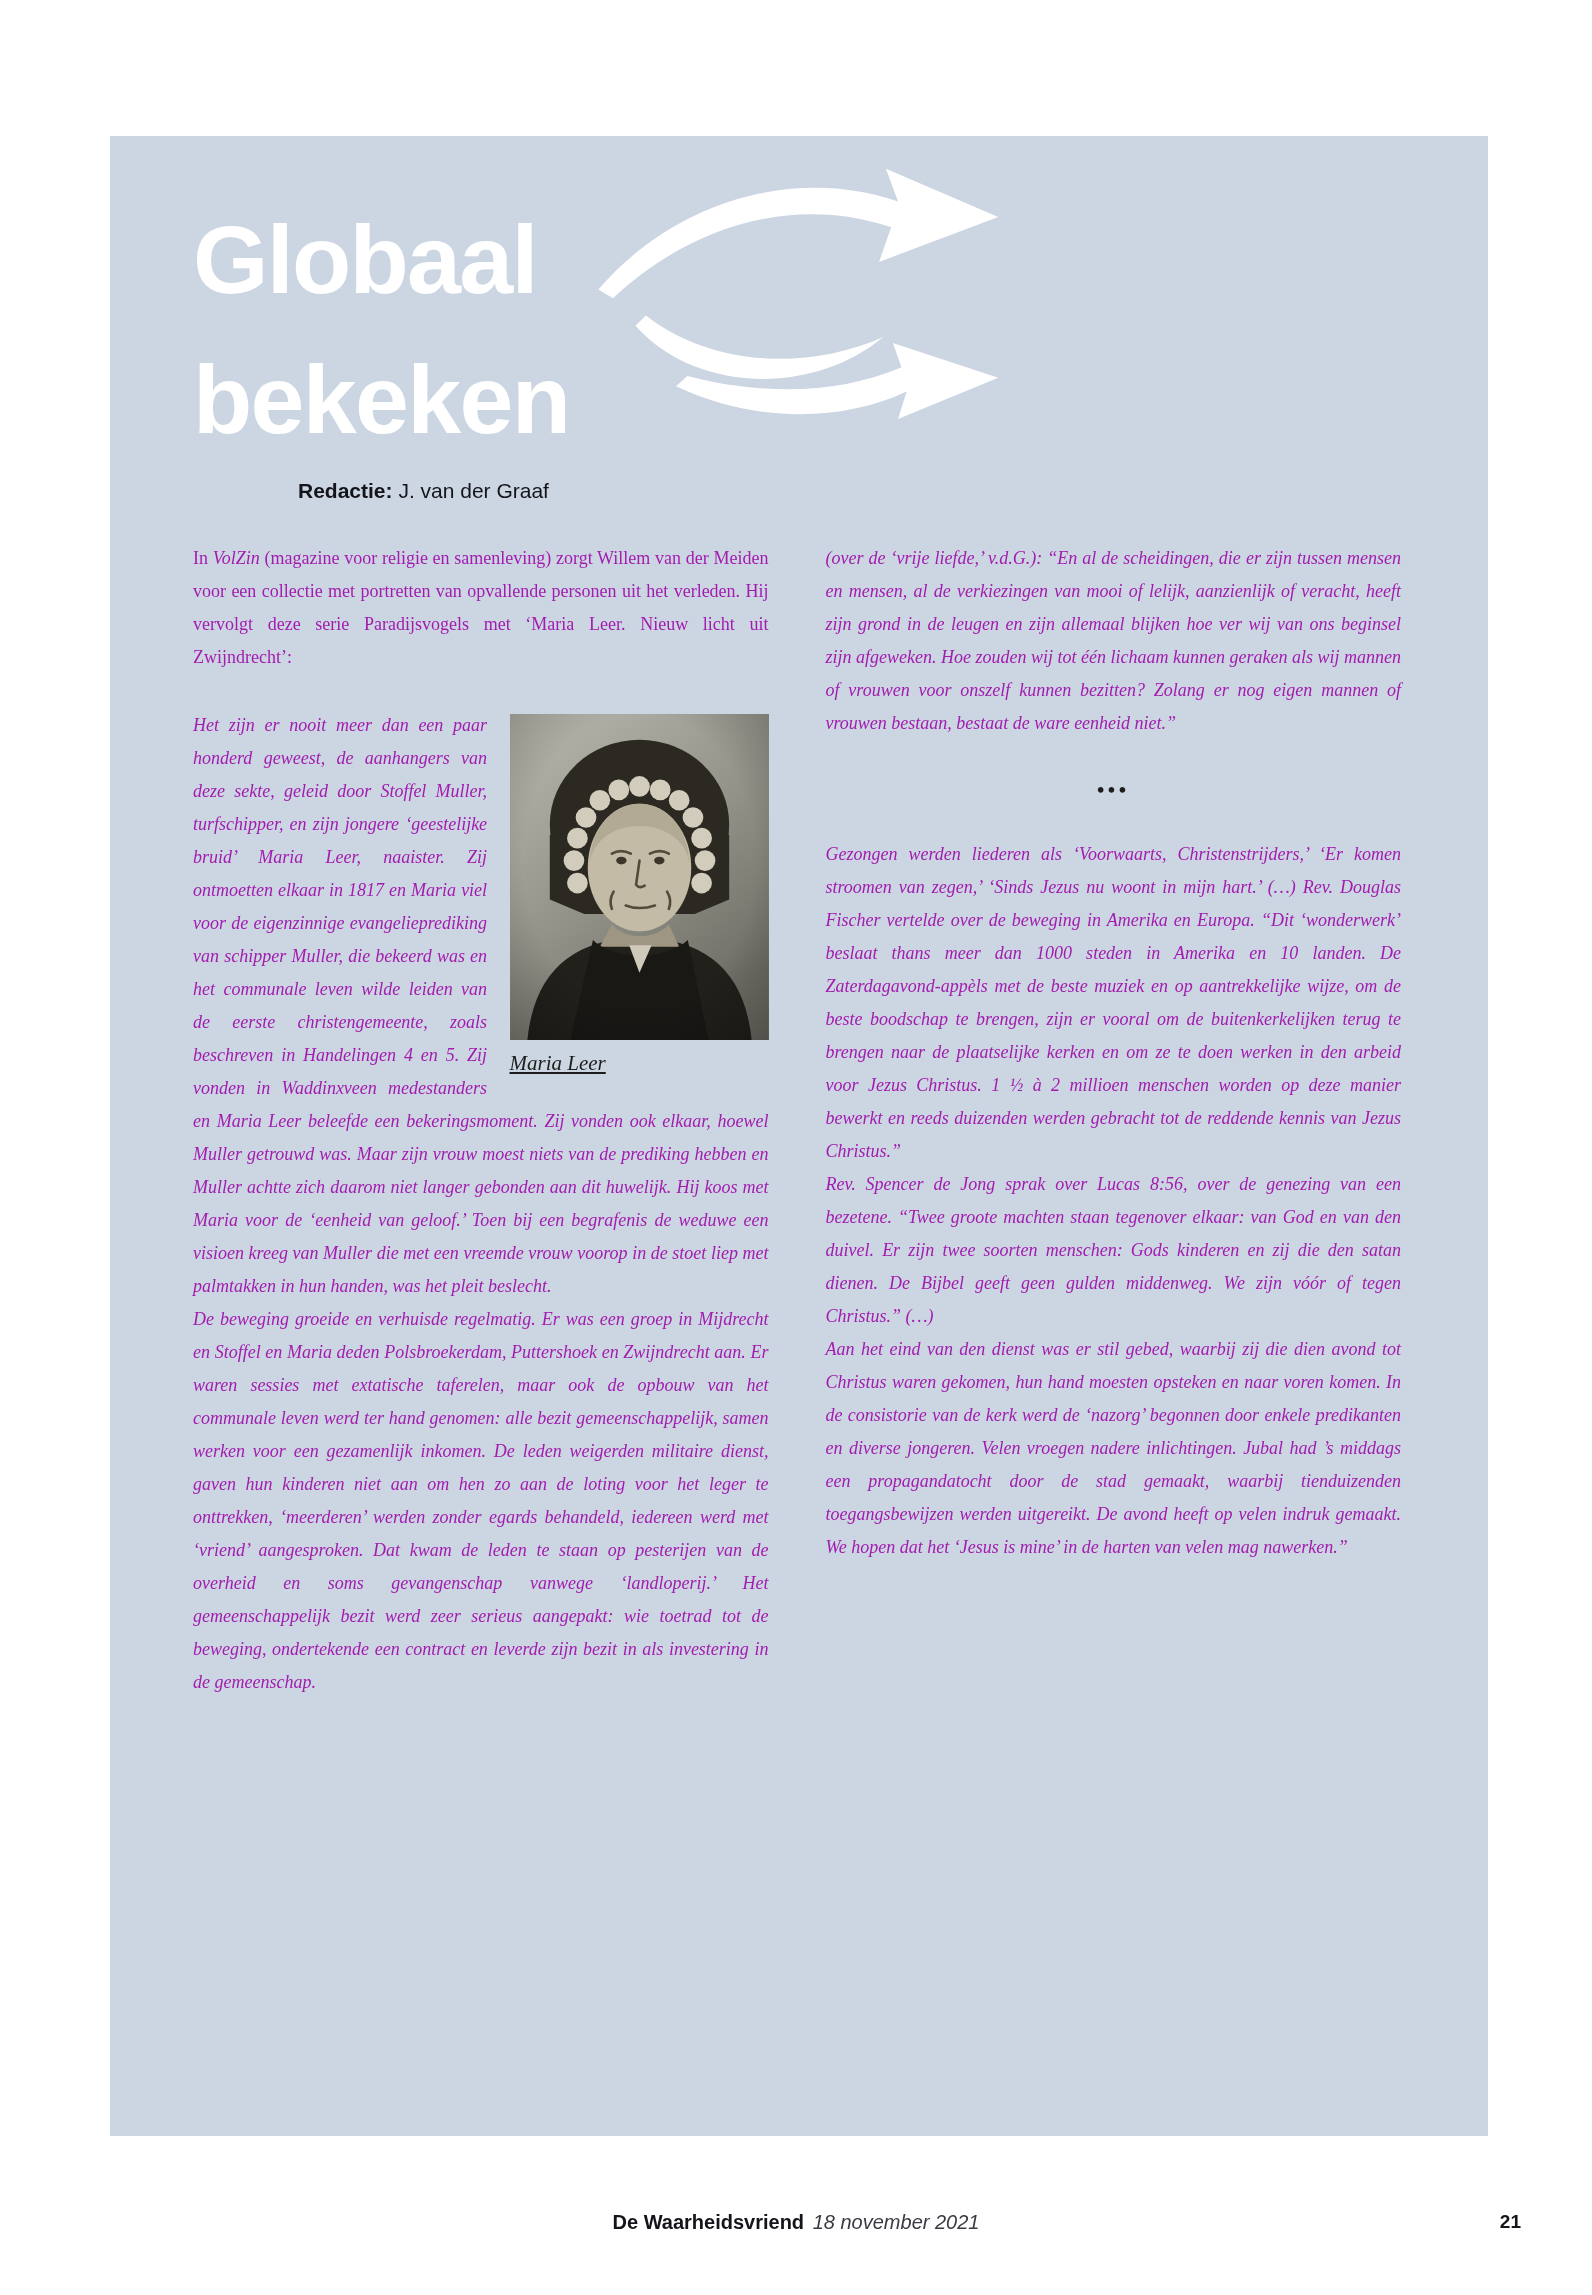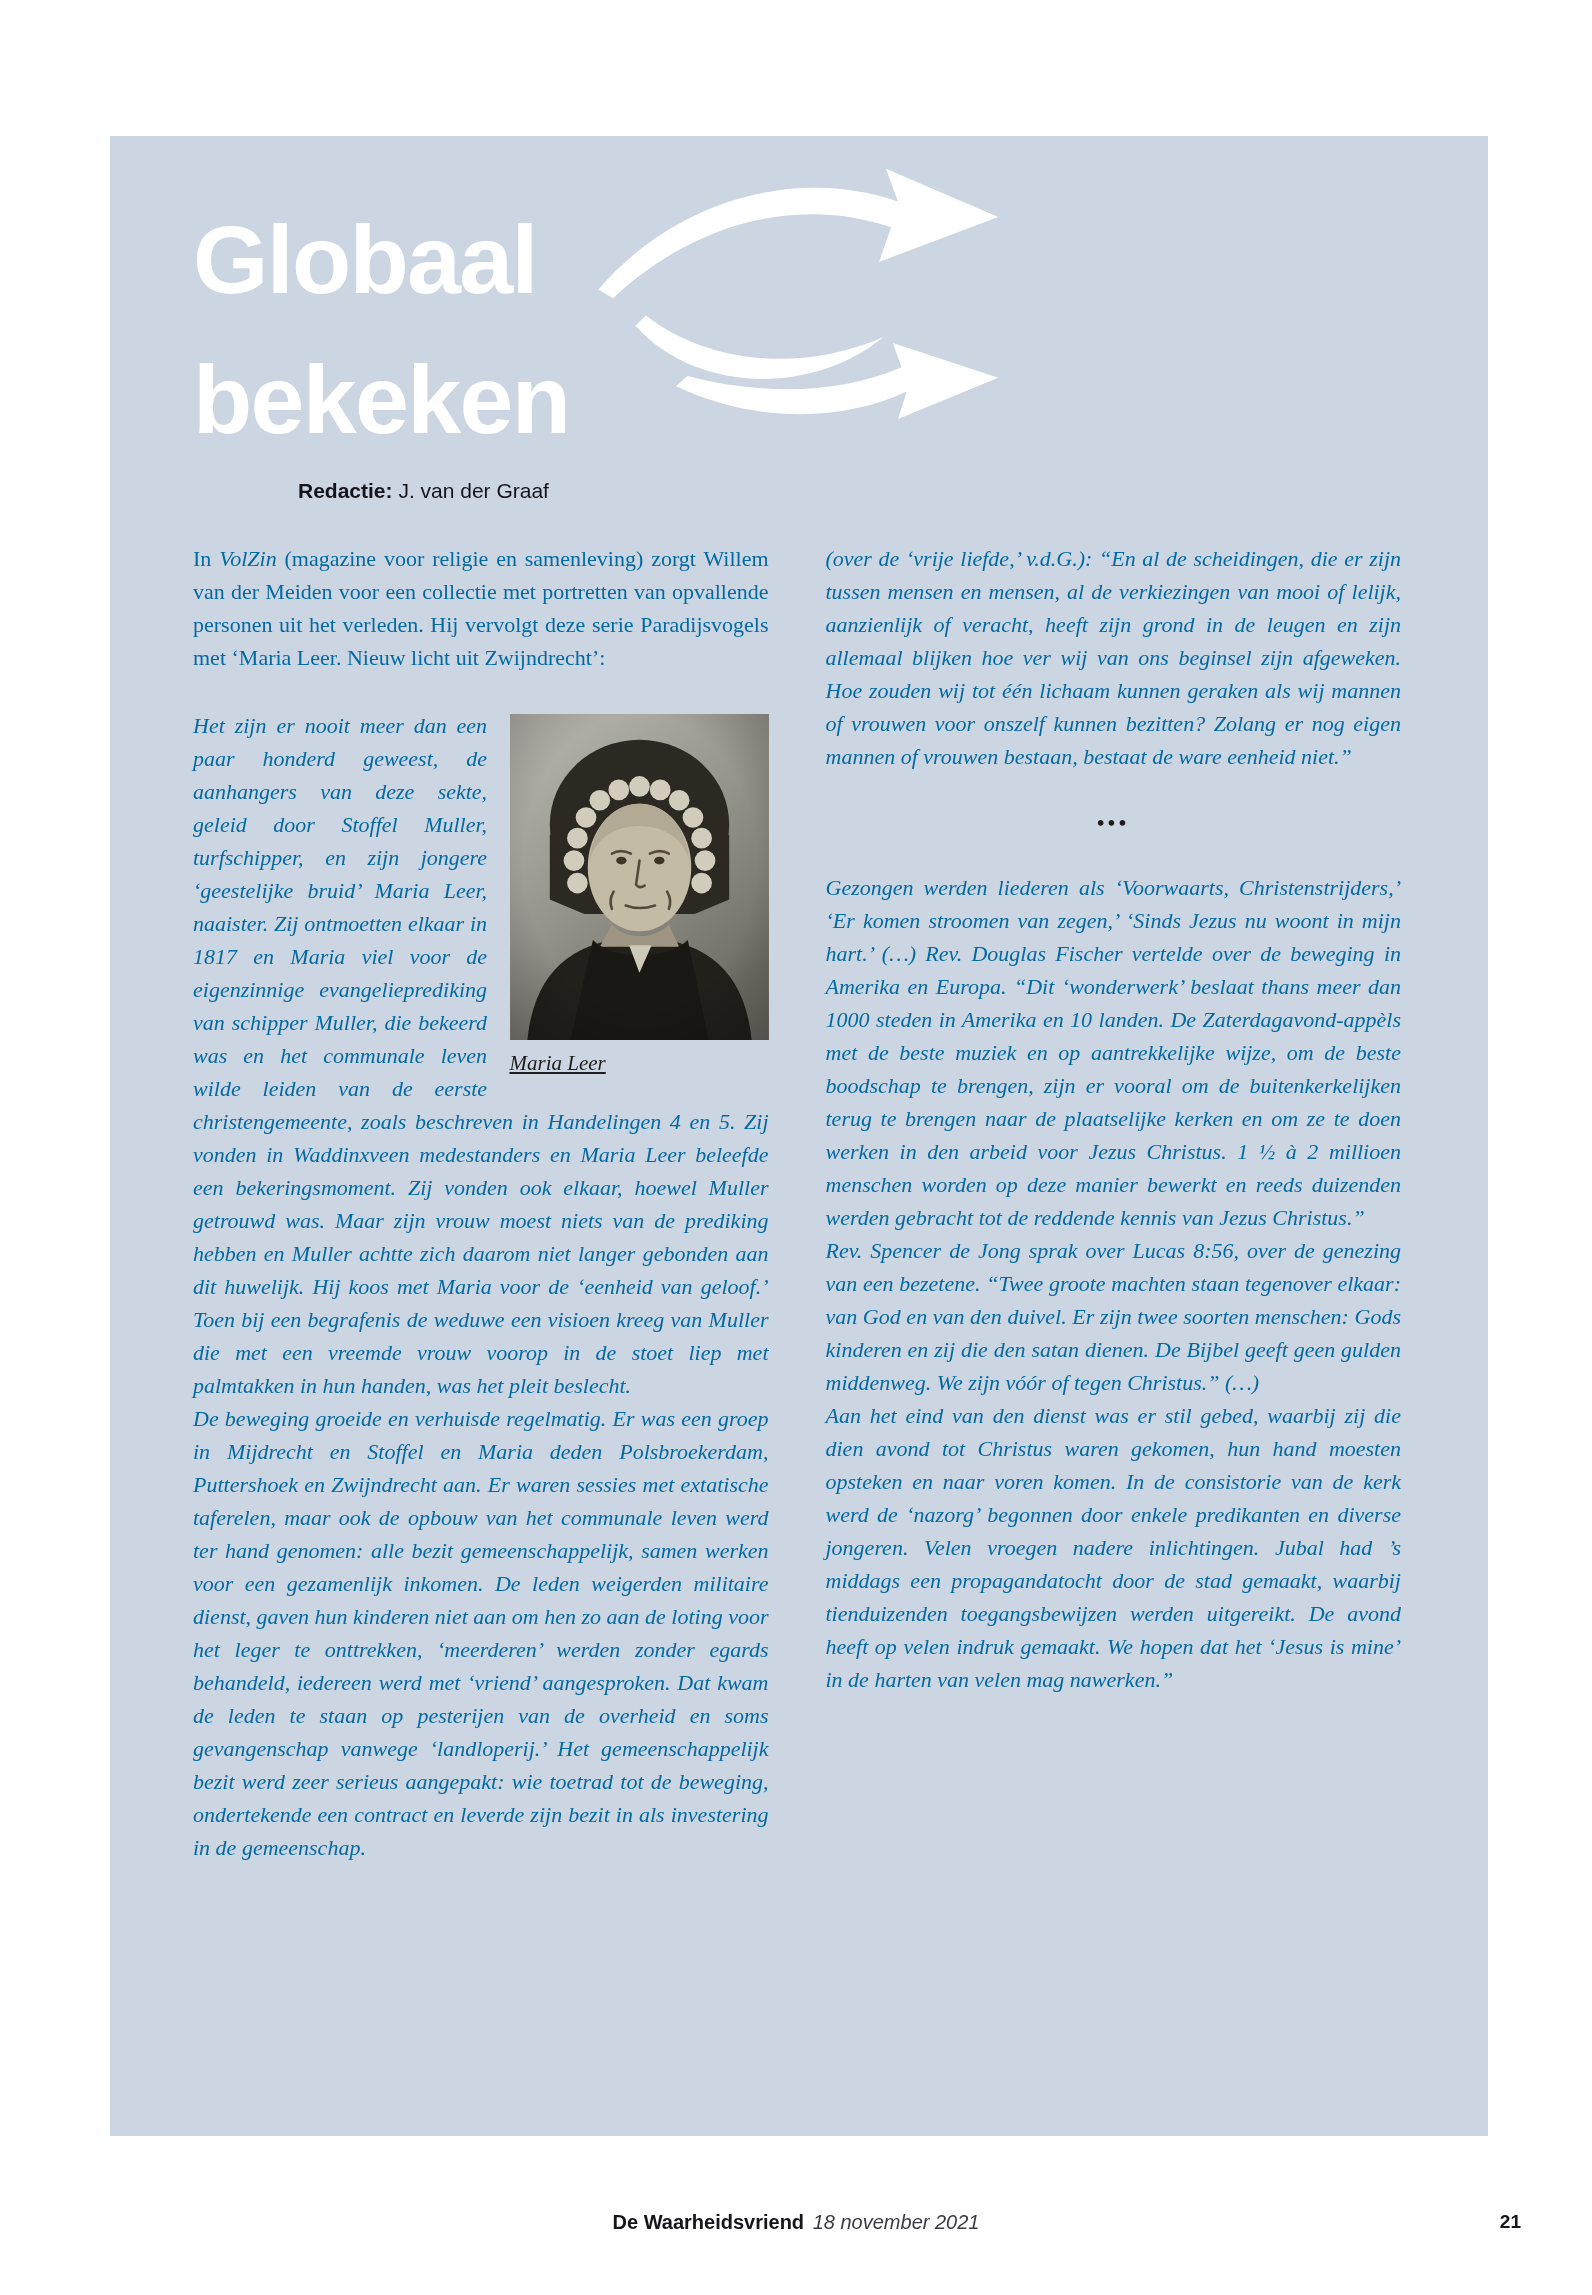--- a/index.html
+++ b/index.html
@@ -41,23 +41,23 @@
   .byline b { font-weight:700; }
 
   .columns {
     position:absolute; left:83px; top:406px;
     width:1208px;
     display:flex; gap:57px;
   }
   .col { width:576px; }
 
   .para {
-    font-size:22px; line-height:33px;
+    font-size:18px; line-height:33px;
     text-align:justify;
-    color:#0369a1;
+    color:#a21caf;
     hyphens:auto;
   }
   .it { font-style:italic; }
   .intro { margin-bottom:35px; }
   .intro2 { margin:35px 0; }
 
   figure.photo-fig {
     float:right;
     width:259px;
     margin:5.2px 0 8.6px 22.4px;

